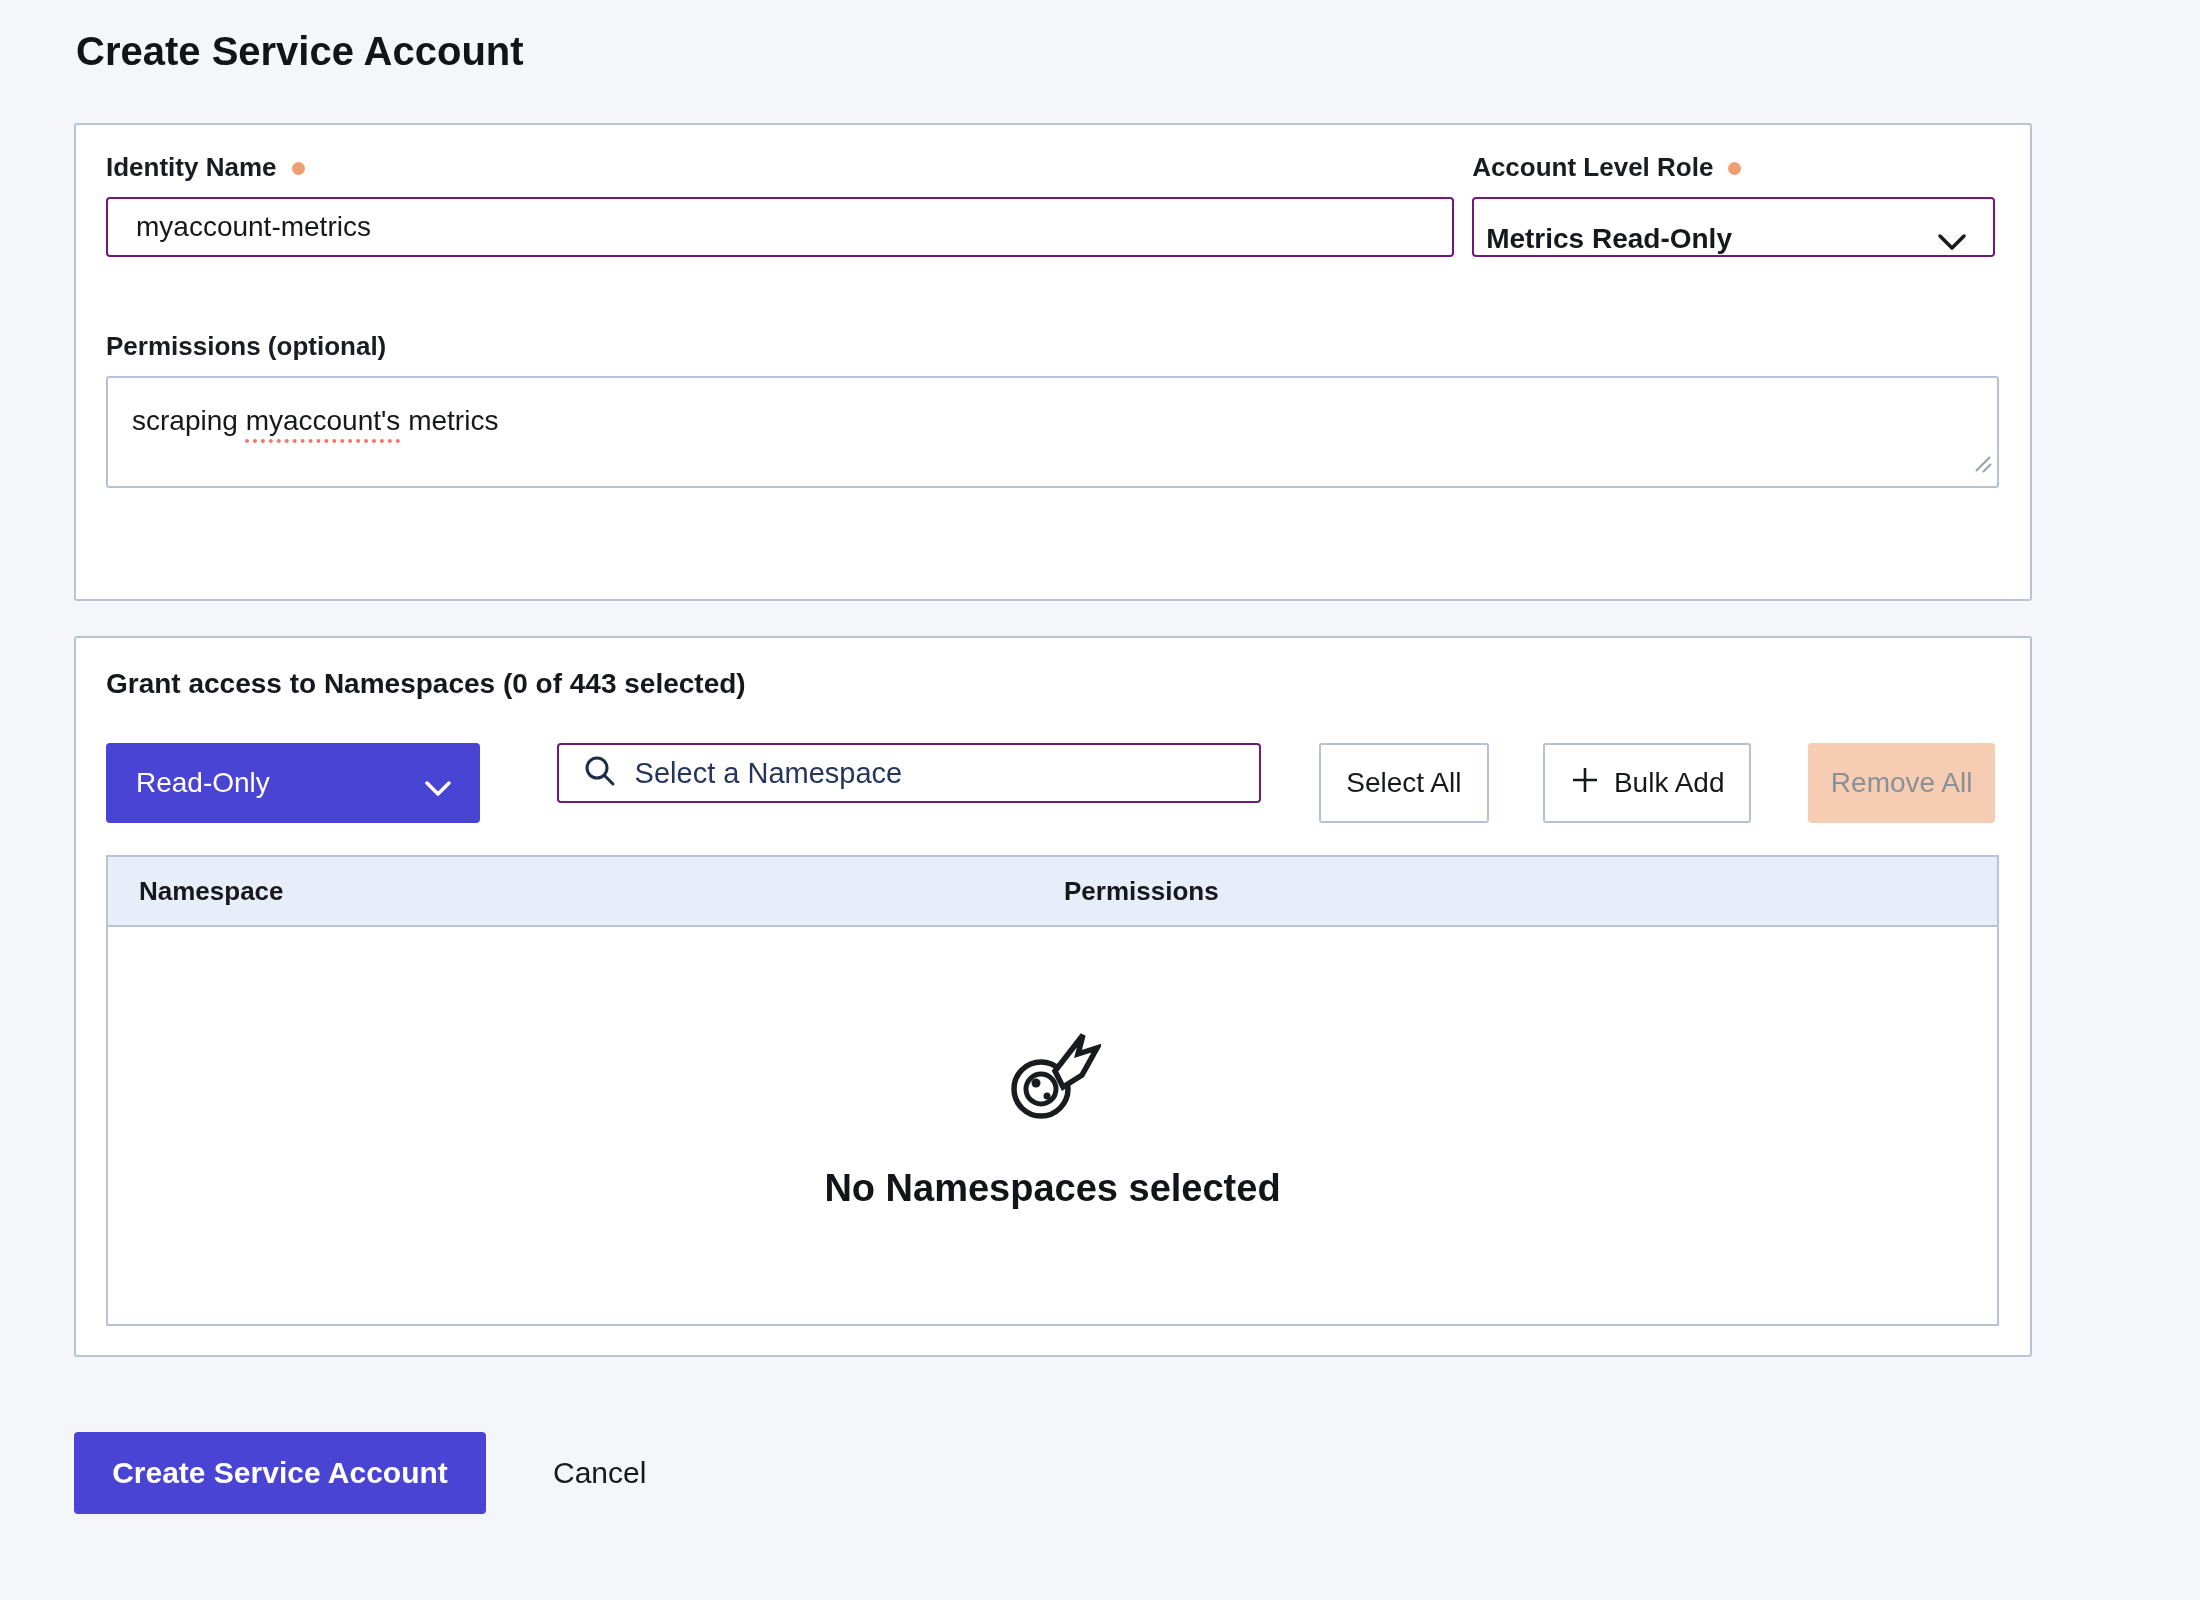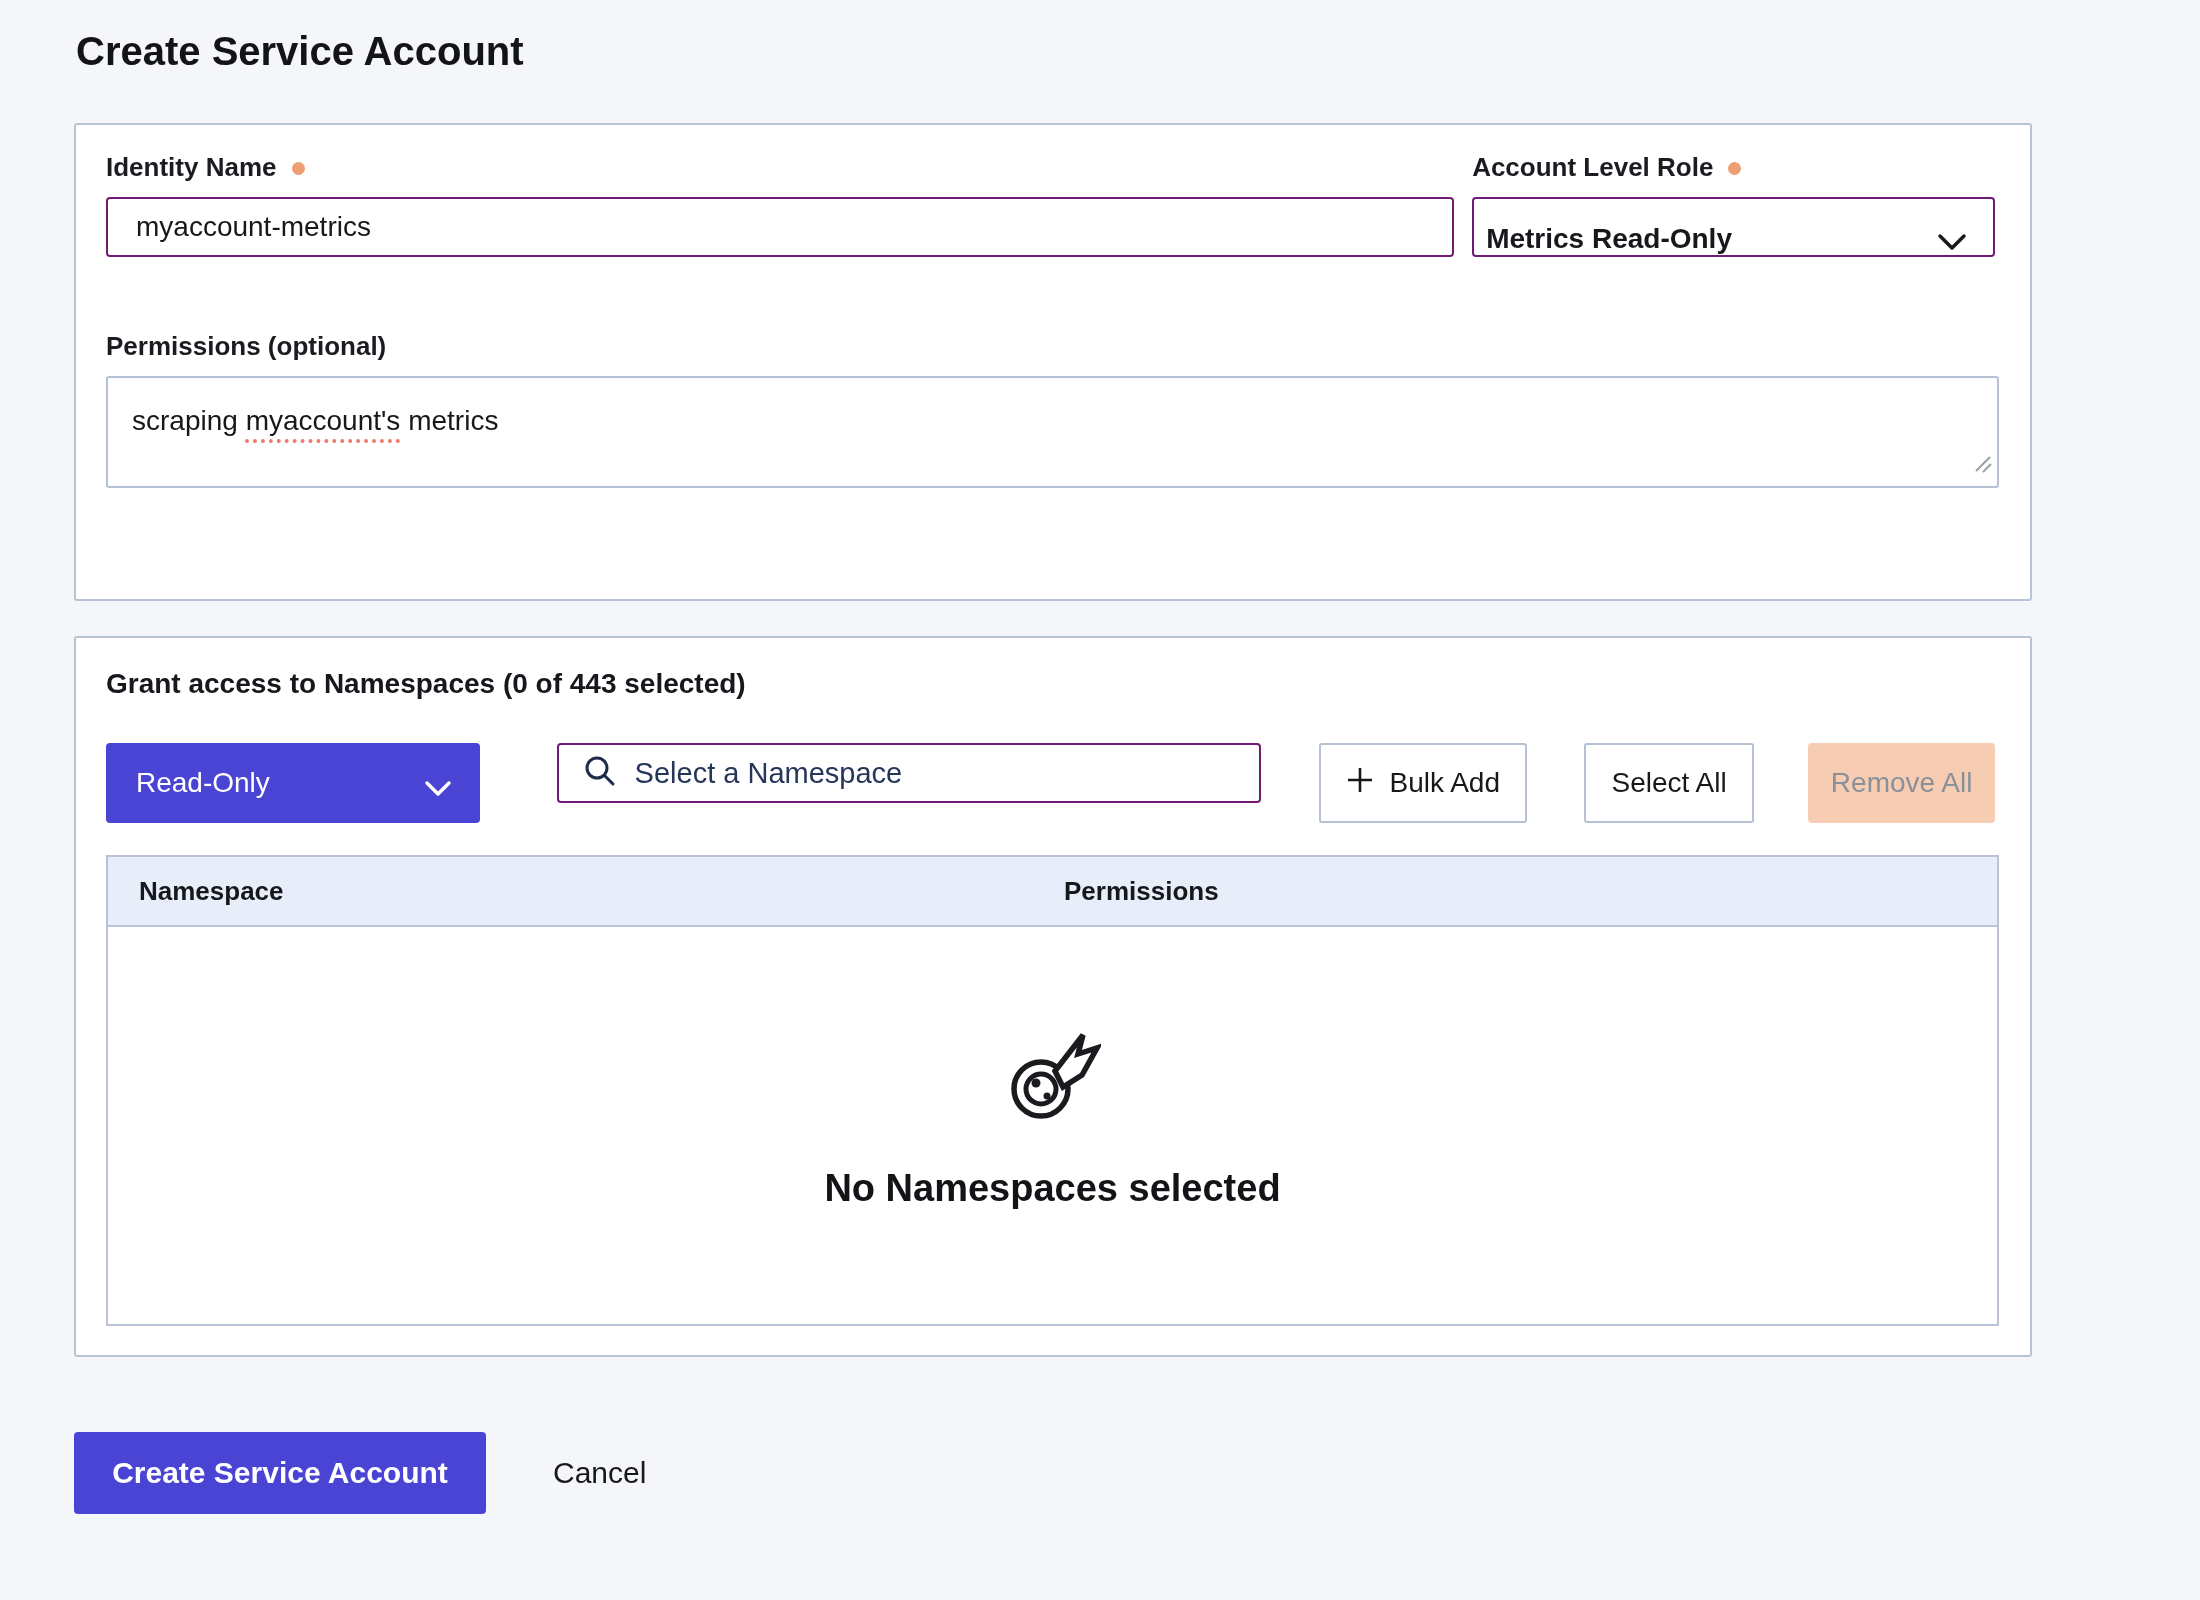--- a/index.html
+++ b/index.html
@@ -233,31 +233,31 @@
     <div class="search-box">
       <span>
         <svg width="34" height="34" viewBox="0 0 34 34">
             <circle cx="14" cy="14" r="10" fill="none" stroke="#1E2B4B" stroke-width="3"></circle>
             <line x1="21.5" y1="21.5" x2="30" y2="30" stroke="#1E2B4B" stroke-width="3" stroke-linecap="round"></line>
           </svg>
       </span>
       <input type="text" placeholder="Select a Namespace" style="">
     </div>
 
+    <button class="btn btn-outline btn-select-all">
+      <span>Select All</span>
+    </button>
+
     <button class="btn btn-outline btn-bulk-add">
       <span>
         <svg width="30" height="30" viewBox="0 0 30 30">
             <path d="M15 3 V27 M3 15 H27" stroke="#17181C" stroke-width="2.6" fill="none"></path>
           </svg>
       </span>
       <span>Bulk Add</span>
-    </button>
-
-    <button class="btn btn-outline btn-select-all">
-      <span>Select All</span>
     </button>
 
     <div class="btn-remove-all">
       <span>Remove All</span>
     </div>
   </div>
 
   <div class="ns-table">
     <div class="thead">
       <span class="th-namespace">Namespace</span>

